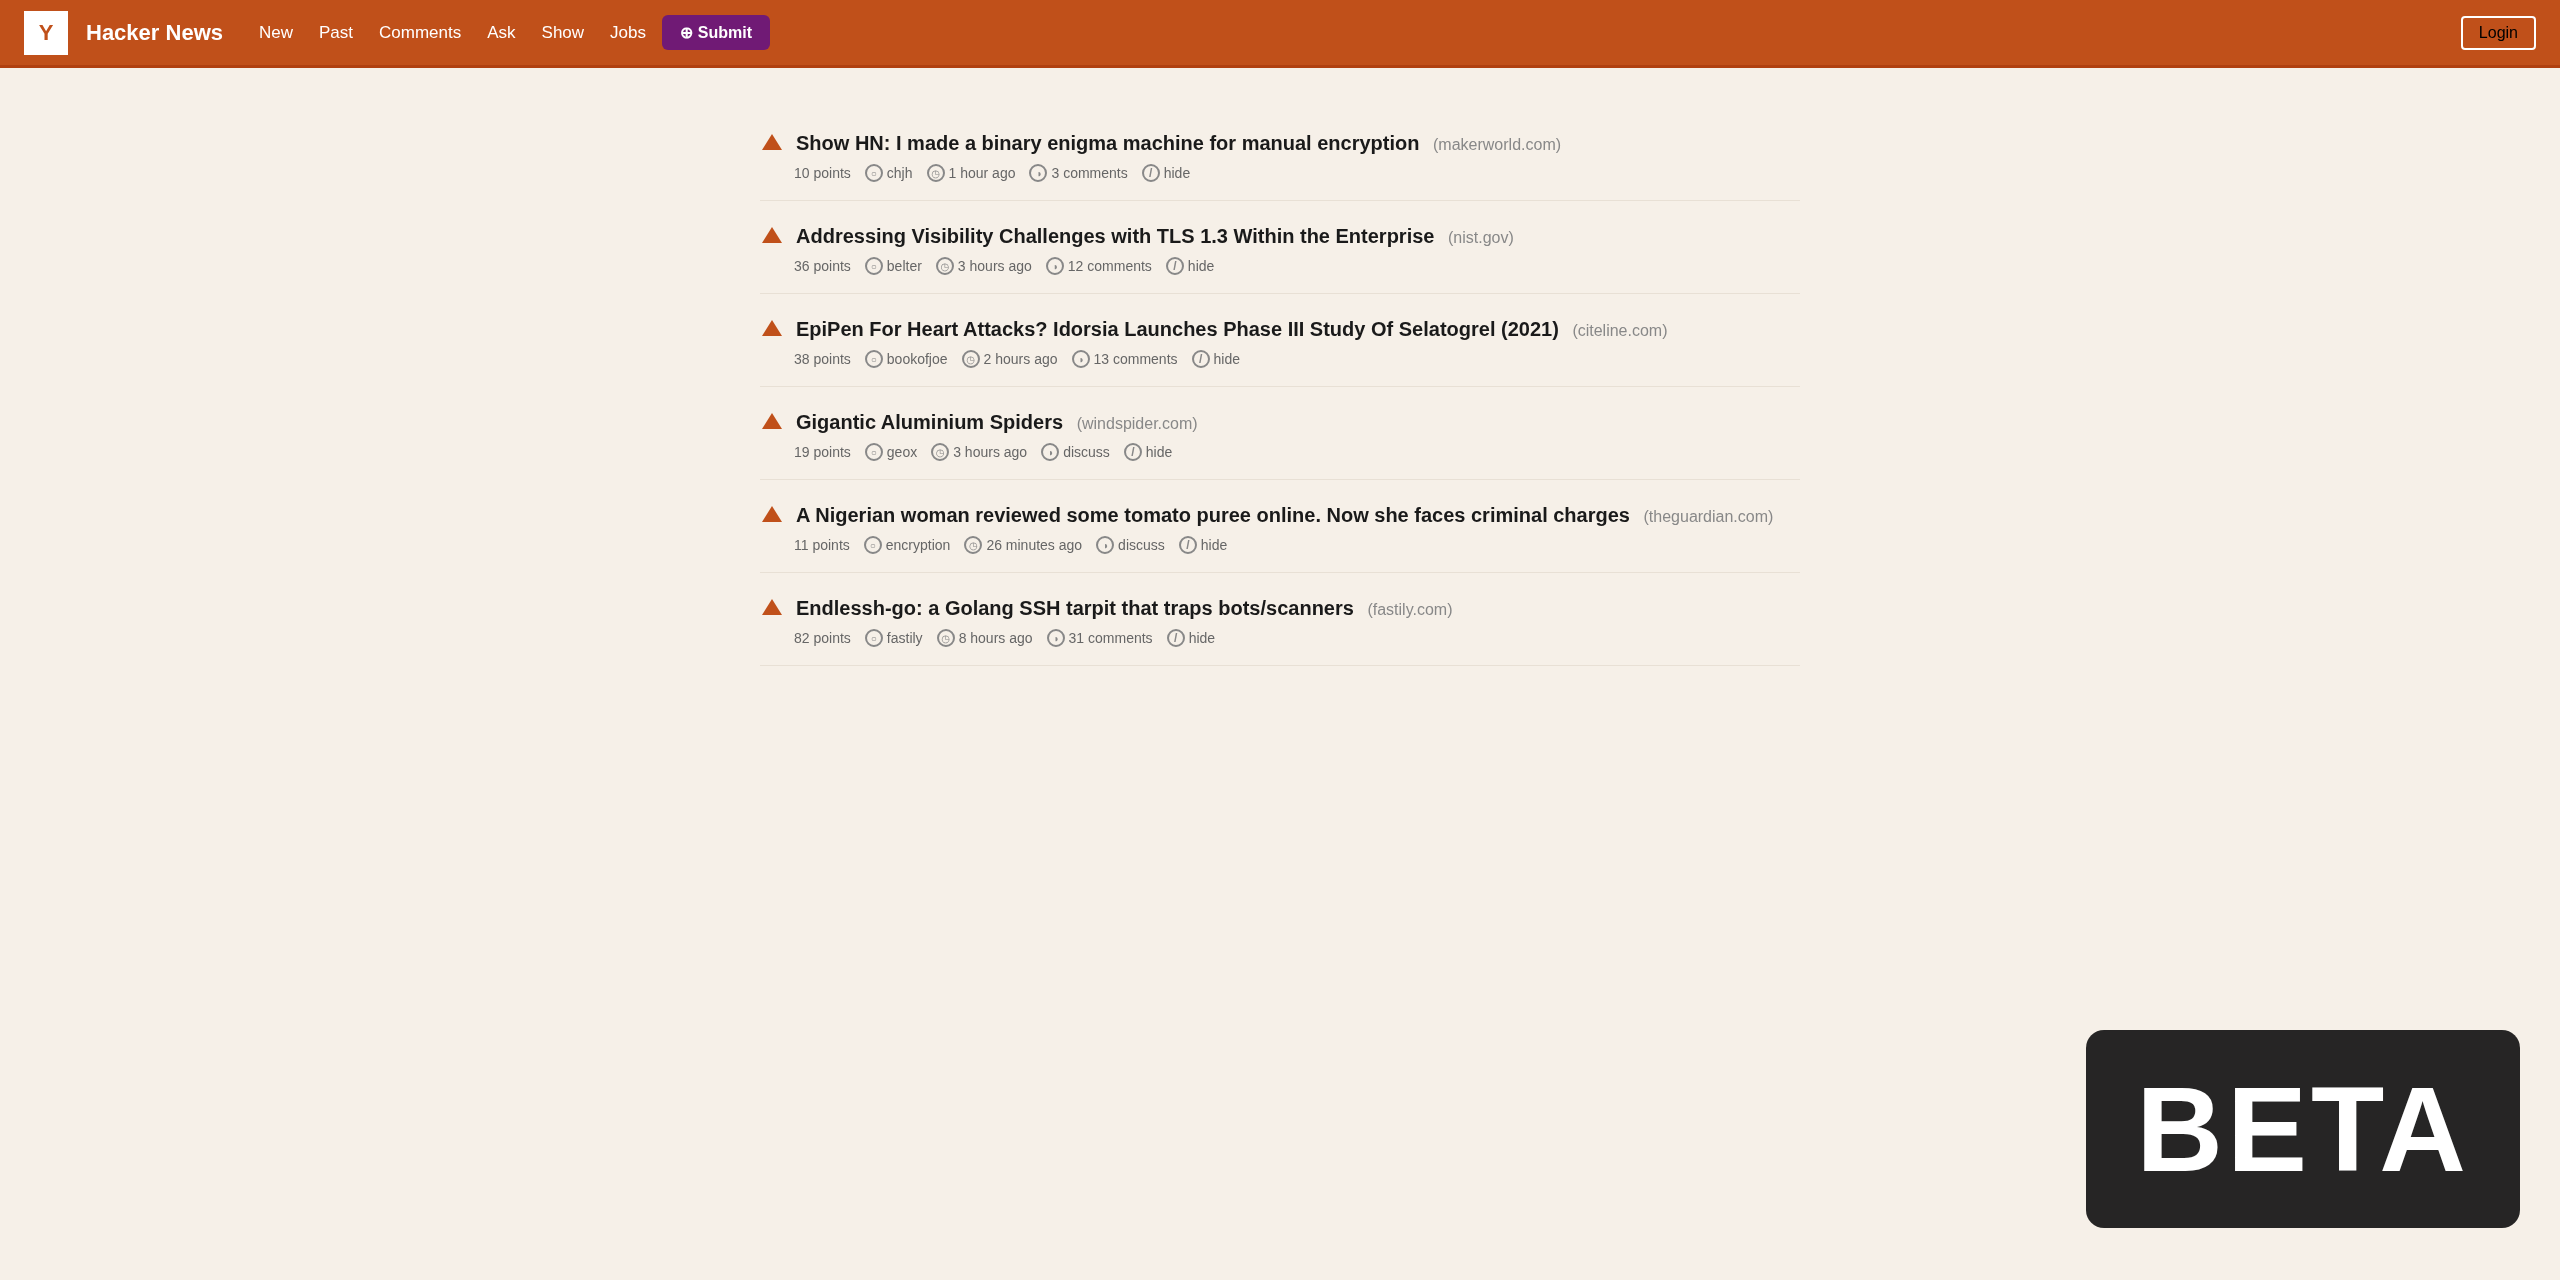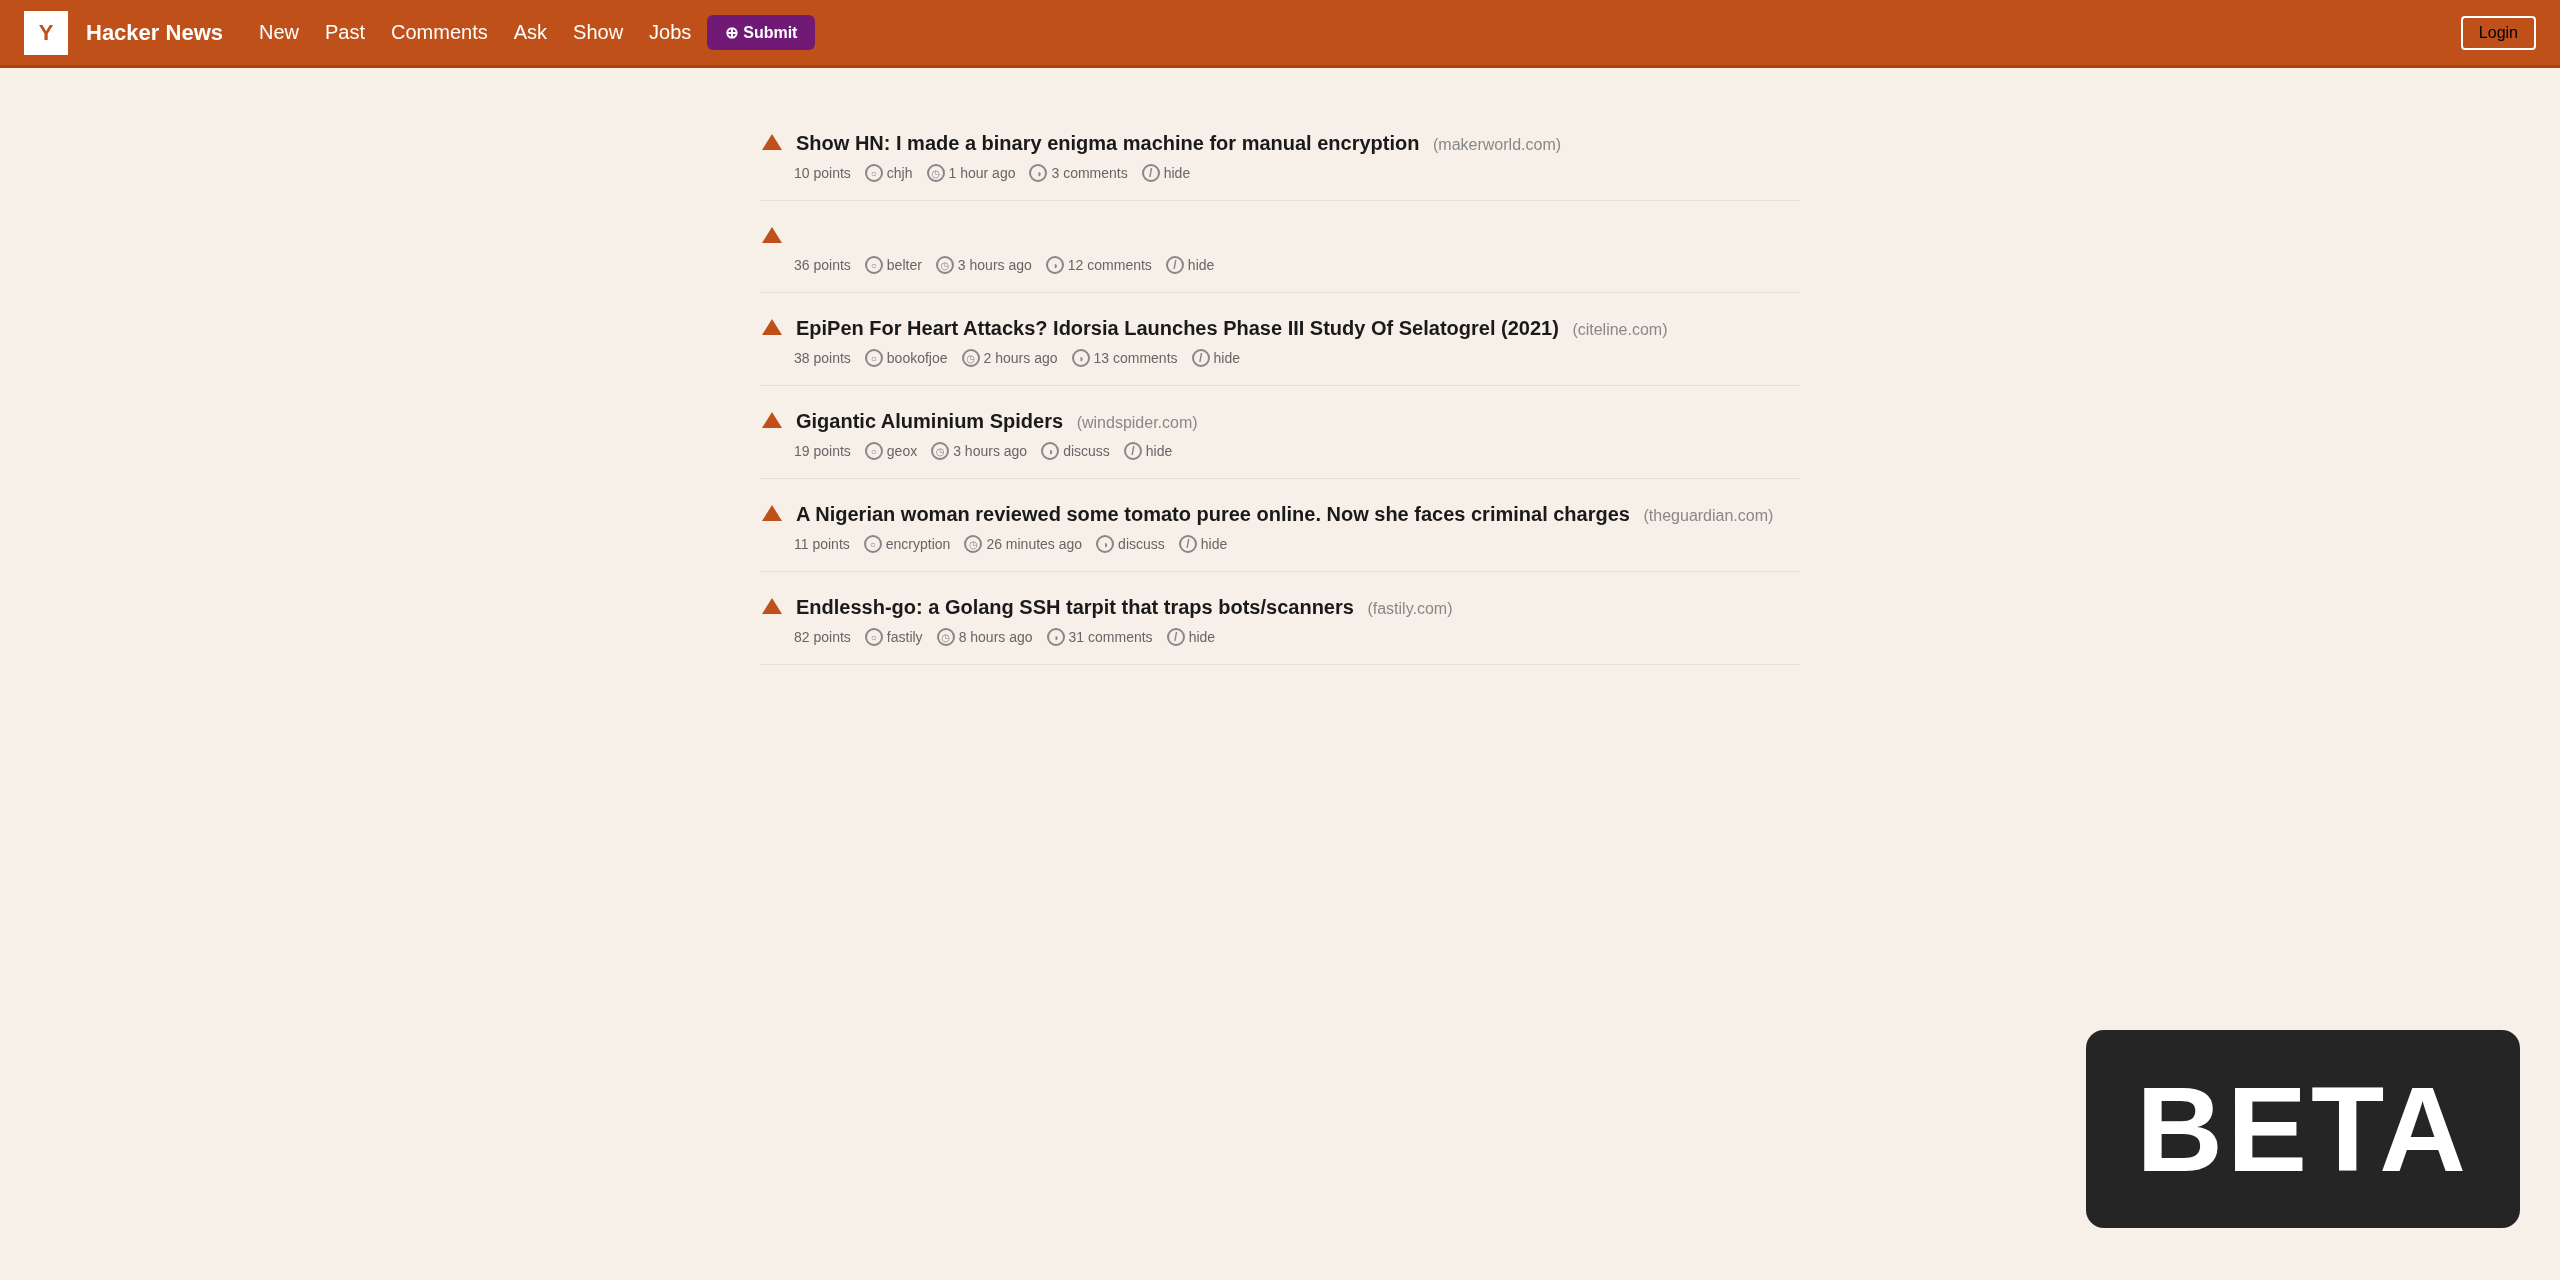--- a/index.html
+++ b/index.html
@@ -41,21 +41,21 @@
     }
     nav {
       display: flex;
       align-items: center;
       gap: 6px;
       flex: 1;
     }
     nav a {
       color: #ffffff;
       text-decoration: none;
-      font-size: 20px;
+      font-size: 17px;
       padding: 4px 10px;
       border-radius: 4px;
     }
     .submit-btn {
       background-color: #701a75;
       color: #ffffff;
       border: none;
       border-radius: 6px;
       padding: 8px 18px;
       font-size: 16px;
@@ -242,20 +242,24 @@
         <span class="slash-icon"></span>
         <a href="#" class="meta-link">hide</a>
       </span>
     </div>
   </div>
       <div class="story-item">
     <div class="story-title-row">
       <button class="upvote-btn">
         <span class="upvote-triangle"></span>
       </button>
+      <a href="#" class="story-title">
+        Addressing Visibility Challenges with TLS 1.3 Within the Enterprise
+        <span class="story-domain">(nist.gov)</span>
+      </a>
     </div>
     <div class="story-meta">
       <span class="meta-item">
         <span>36 points</span>
       </span>
       <span class="meta-item">
         <span class="circle-icon">○</span>
         <a href="#" class="meta-link">belter</a>
       </span>
       <span class="meta-item">

